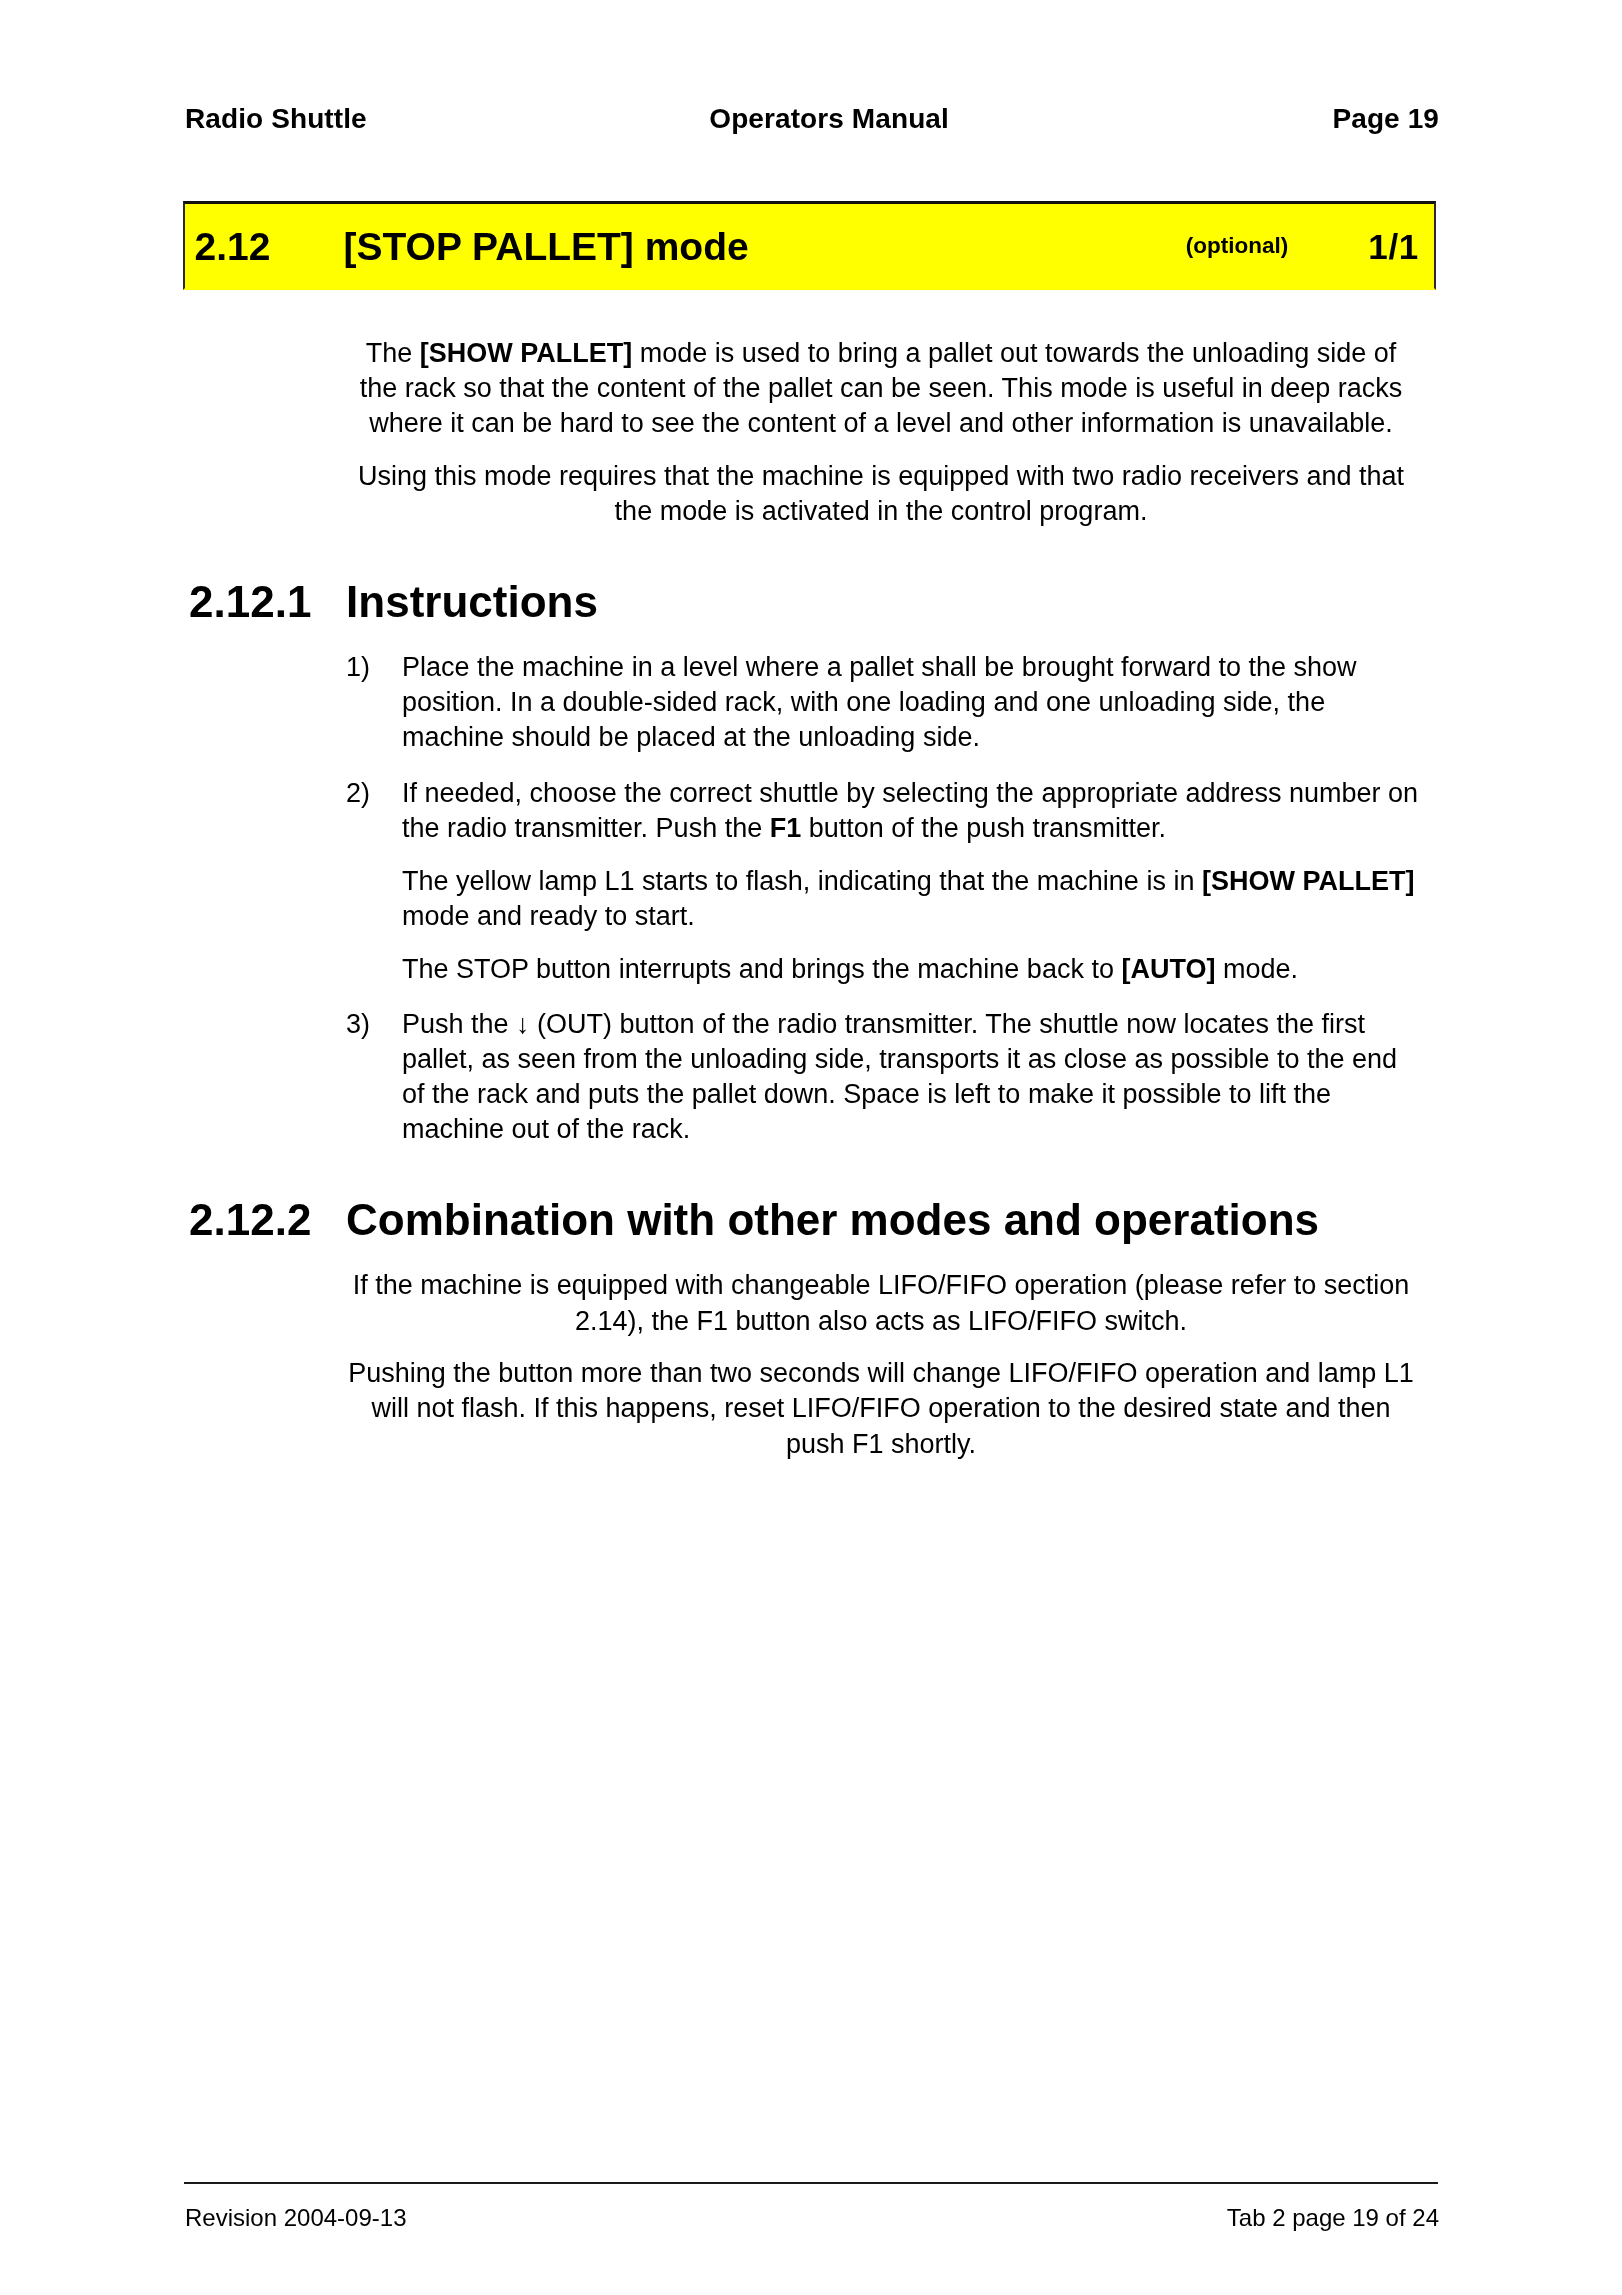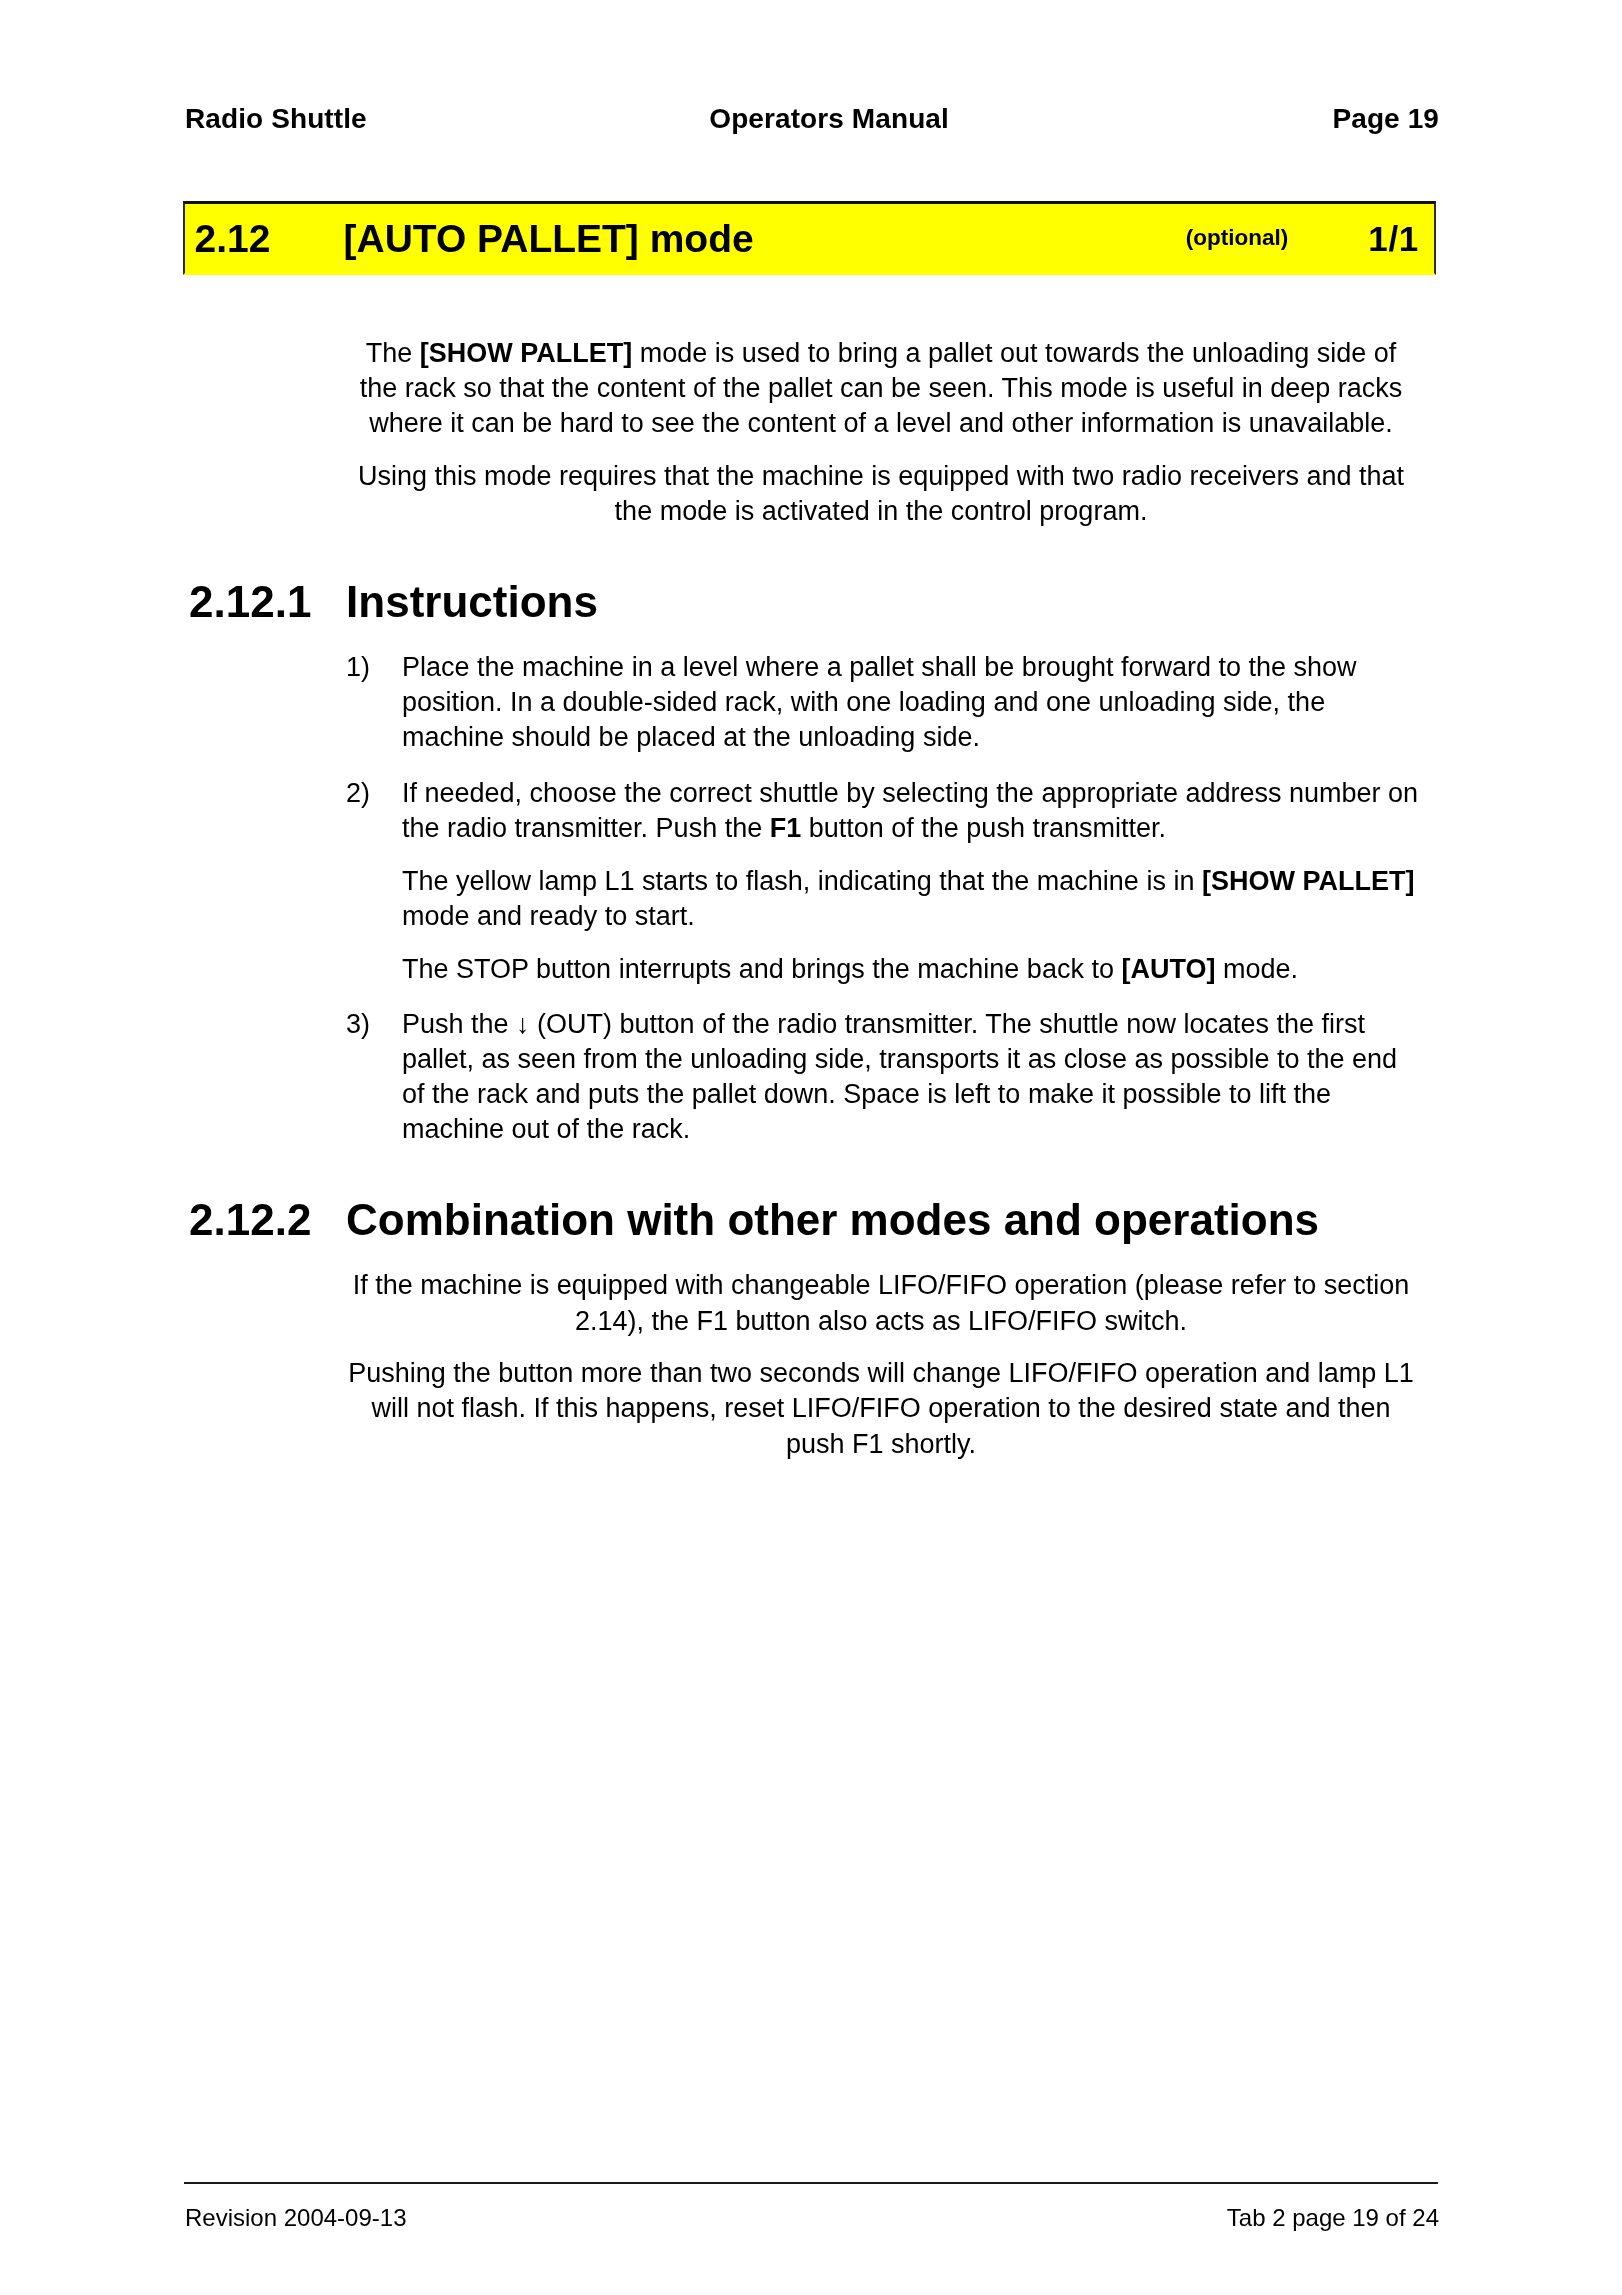--- a/index.html
+++ b/index.html
@@ -40,21 +40,21 @@
   .rh-left   { flex: 0 0 auto; }
   .rh-center { flex: 1 1 auto; text-align: center; padding-right: 41px; }
   .rh-right  { flex: 0 0 auto; text-align: center; }
 
   
   .title-band {
     position: absolute;
     left: 183px;
     top: 185px;
     width: 1253px;
-    height: 74px;
+    height: 89px;
     background: #FFFF00;
     border-top: 3.4px solid #111111;
     border-left: 2px solid #2a2a2a;
     border-right: 2px solid #2a2a2a;
     border-bottom: 2px solid #FFFF00;
     box-sizing: border-box;
     display: flex;
     align-items: center;
   }
   .tb-num {
@@ -180,21 +180,21 @@
 <div class="page">
 
   <div class="running-header">
     <div class="rh-left">Radio Shuttle</div>
     <div class="rh-center">Operators Manual</div>
     <div class="rh-right">Page 19</div>
   </div>
 
   <div class="title-band">
     <div class="tb-num">2.12</div>
-    <div class="tb-title">[AUTO PALLET] mode</div>
+    <div class="tb-title">[STOP PALLET] mode</div>
     <div class="tb-optional">(optional)</div>
     <div class="tb-pageof">1/1</div>
   </div>
 
   <div class="content">
 
     <p class="body"><span>The </span><b>[SHOW PALLET]</b><span> mode is used to bring a pallet out towards the unloading side of the rack so that the content of the pallet can be seen. This mode is useful in deep racks where it can be hard to see the content of a level and other information is unavailable.</span></p>
 
     <p class="body">Using this mode requires that the machine is equipped with two radio receivers and that the mode is activated in the control program.</p>
 

